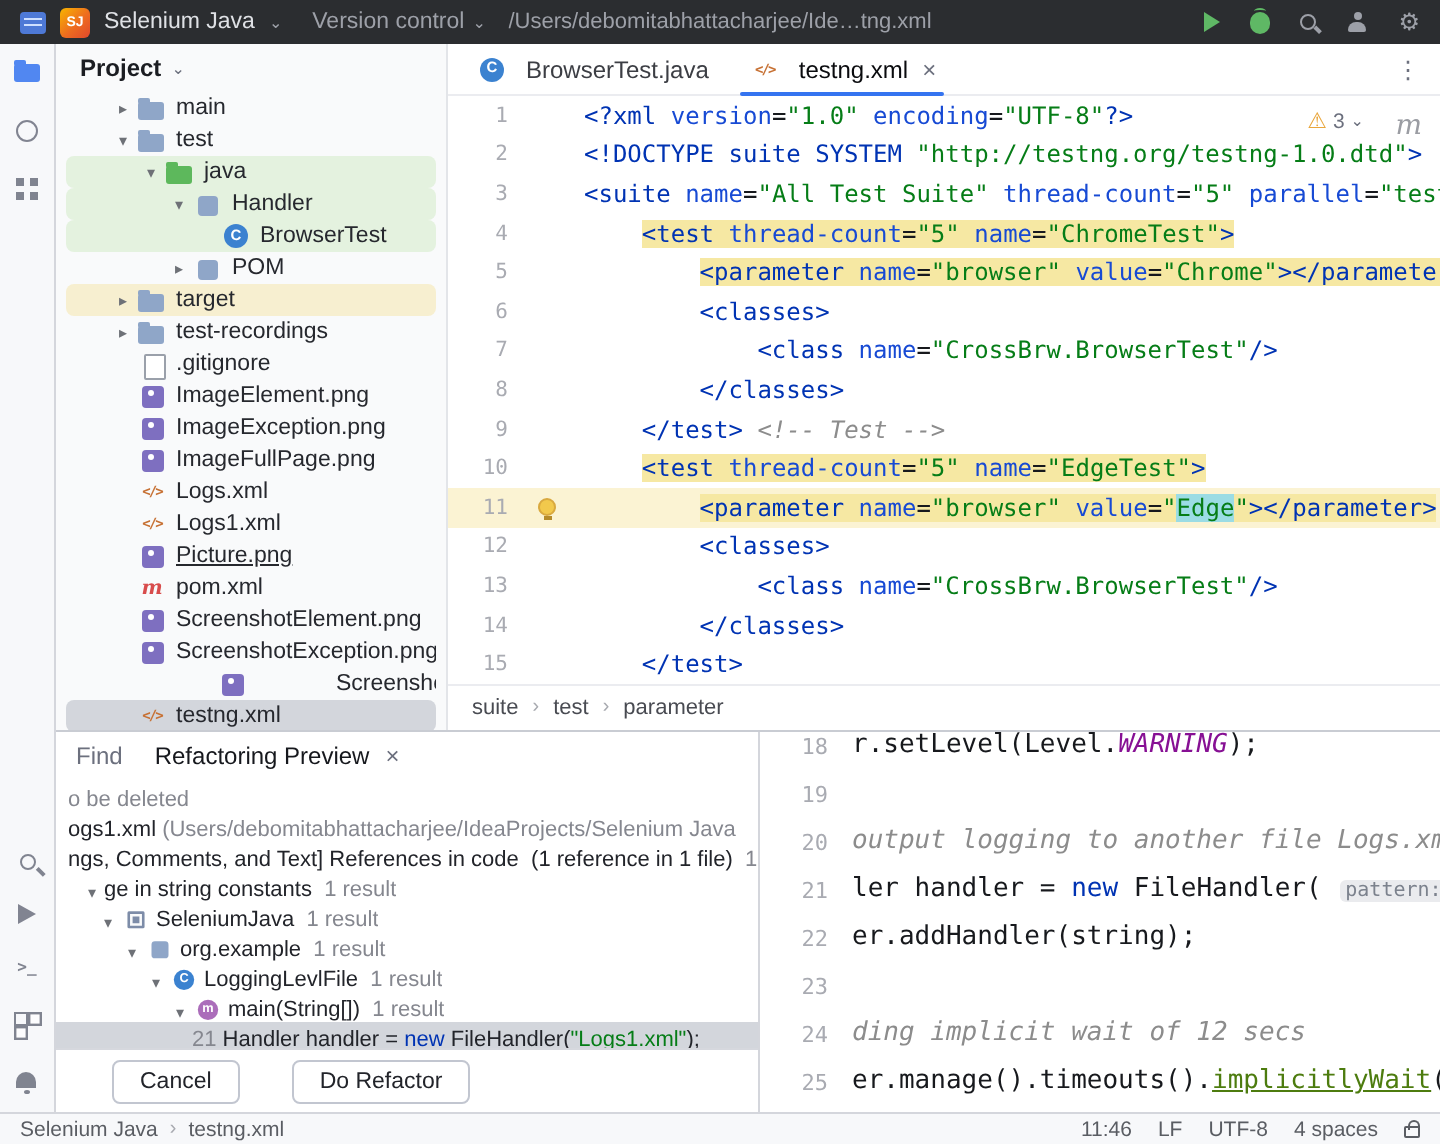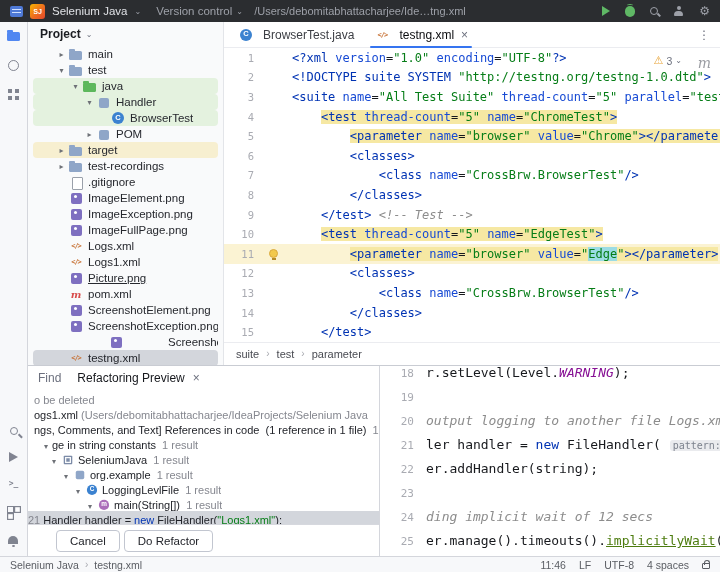--- a/index.html
+++ b/index.html
@@ -115,21 +115,21 @@
 .ttab{display:flex;align-items:center;gap:6px;color:#6C707E}
 .ttab.active{color:#16181D}
 .rtree{flex:1;overflow:hidden;padding-top:1px}
 .rrow{height:15px;display:flex;align-items:flex-end;font-size:11px;color:#22242A;white-space:nowrap;overflow:hidden}
 .rrow .chev{width:12px}
 .rrow.sel{background:#D3D6DC}
 .rrow .ic{transform:scale(.85);margin-right:2px}
 .rt-text{overflow:hidden;white-space:pre}
 .rt-text .t-p{color:#22242A}
 .rrow.sel .t-str{color:#067D17}
-.btnrow{height:32px;border-top:1px solid #D6D8DE;display:flex;align-items:center;gap:4px;padding-left:28px;flex:none;background:#fff}
+.btnrow{height:32px;border-top:1px solid #D6D8DE;display:flex;align-items:center;gap:26px;padding-left:28px;flex:none;background:#fff}
 .btn{height:22px;padding:0 13px;border:1px solid #C2C6D0;border-radius:4px;background:#fff;font-size:11.5px;color:#22242A;font-family:"Liberation Sans",sans-serif}
 .b-right{flex:1;position:relative;overflow:hidden;background:#fff}
 .pv{position:absolute;top:-10px;left:0;right:0}
 .pvrow{height:24px;display:flex;align-items:flex-end;white-space:pre}
 .pln{width:34px;text-align:right;color:#A9ABB2;font-size:11px;font-family:"DejaVu Sans Mono",monospace;flex:none}
 .pct{padding-left:12px;font-family:"DejaVu Sans Mono",monospace;font-size:13px;color:#17191D;overflow:hidden;white-space:pre}
 
 
 .statusbar{height:16px;background:#F7F8FA;border-top:1px solid #D4D6DC;display:flex;align-items:center;font-size:10.5px;color:#5A5D63;padding:0 10px;gap:6px;flex:none}
 .sb-right{margin-left:auto;display:flex;align-items:center;gap:13px}
@@ -372,21 +372,21 @@
               <div class="rrow" style="padding-left: 44px;">
                 <span class="chev">▾</span>
                 <span class="ic ic-class"></span>
                 <span class="rt-text"><span class="t-p">LoggingLevlFile  </span><span class="t-dim">1 result</span></span>
               </div>
               <div class="rrow" style="padding-left: 56px;">
                 <span class="chev">▾</span>
                 <span class="ic ic-method"></span>
                 <span class="rt-text"><span class="t-p">main(String[])  </span><span class="t-dim">1 result</span></span>
               </div>
-              <div class="rrow sel" style="">
+              <div class="rrow sel" style="padding-left: 68px;">
                 <span class="rt-text"><span class="t-dim">21 </span><span class="t-p">Handler handler = </span><span class="t-kw">new</span><span class="t-p"> FileHandler(</span><span class="t-str">"Logs1.xml"</span><span class="t-p">);</span></span>
               </div>
             </div>
           <div class="btnrow" id="btnrow">
               <button class="btn">Cancel</button>
               <button class="btn">Do Refactor</button>
             </div>
         </div>
         <div class="b-right">
           <div class="pv" id="pvlines">

